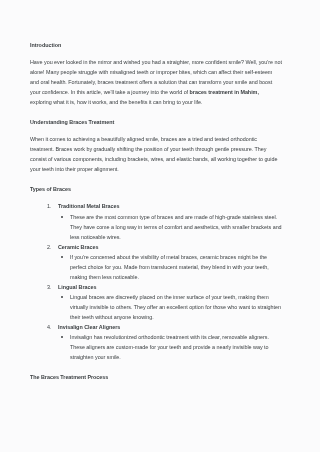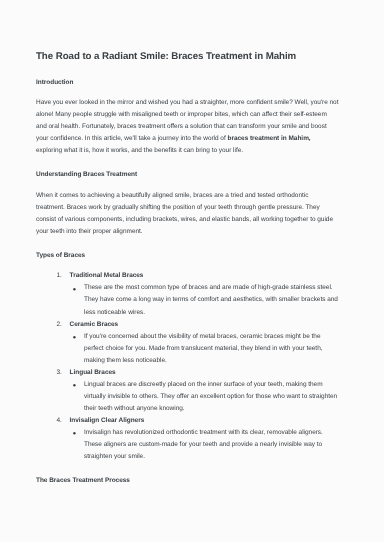--- a/index.html
+++ b/index.html
@@ -114,21 +114,20 @@
   .tail-heading {
     margin-top: 2px;
   }
 </style>
 </head>
 <body>
 
 <div class="page">
   <article class="doc">
 
-    <h1 class="doc-title">The Road to a Radiant Smile: Braces Treatment in Mahim</h1>
 
     <h2 class="section-heading">Introduction</h2>
 
     <p class="para"><span>Have you ever looked in the mirror and wished you had a straighter, more confident smile? Well, you're not alone! Many people struggle with misaligned teeth or improper bites, which can affect their self-esteem and oral health. Fortunately, braces treatment offers a solution that can transform your smile and boost your confidence. In this article, we'll take a journey into the world of </span><b>braces treatment in Mahim,</b><span> exploring what it is, how it works, and the benefits it can bring to your life.</span></p>
 
     <h2 class="section-heading heading-gap">Understanding Braces Treatment</h2>
 
     <p class="para">When it comes to achieving a beautifully aligned smile, braces are a tried and tested orthodontic treatment. Braces work by gradually shifting the position of your teeth through gentle pressure. They consist of various components, including brackets, wires, and elastic bands, all working together to guide your teeth into their proper alignment.</p>
 
     <h2 class="section-heading heading-gap">Types of Braces</h2>

